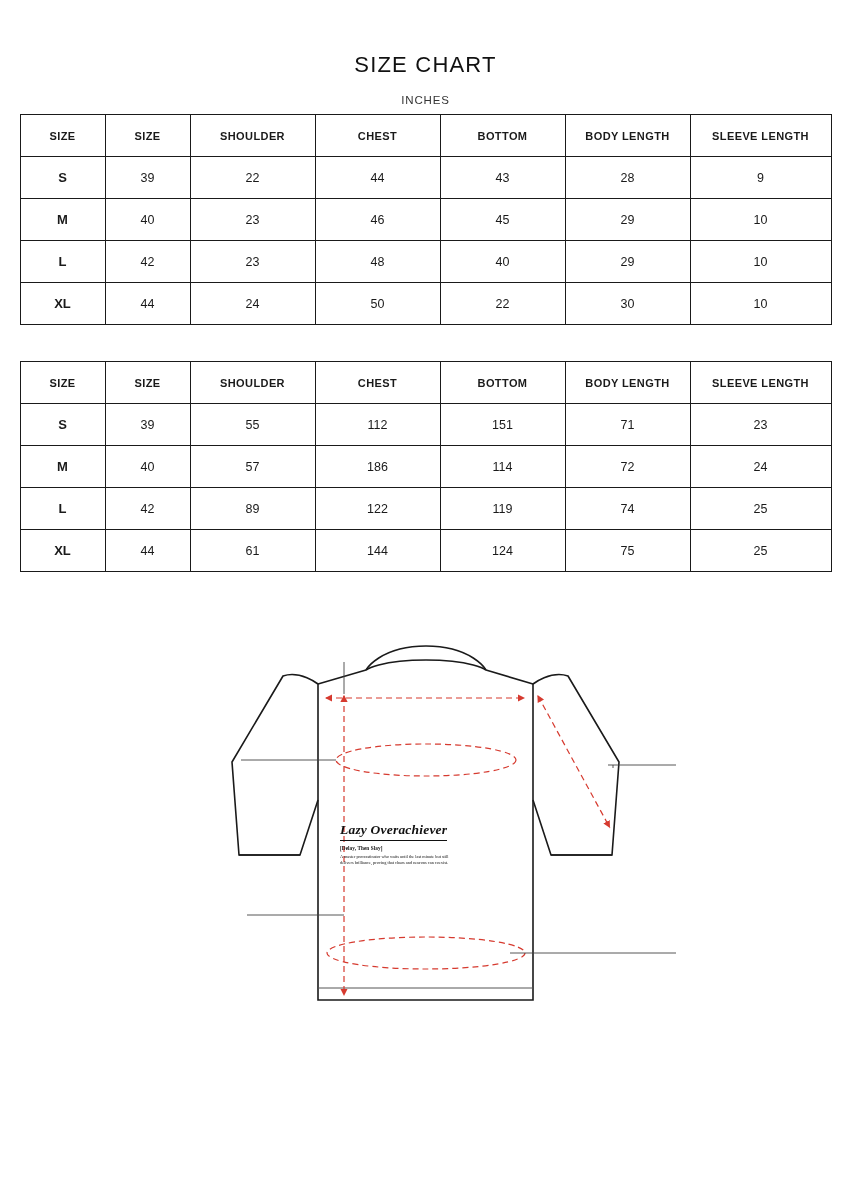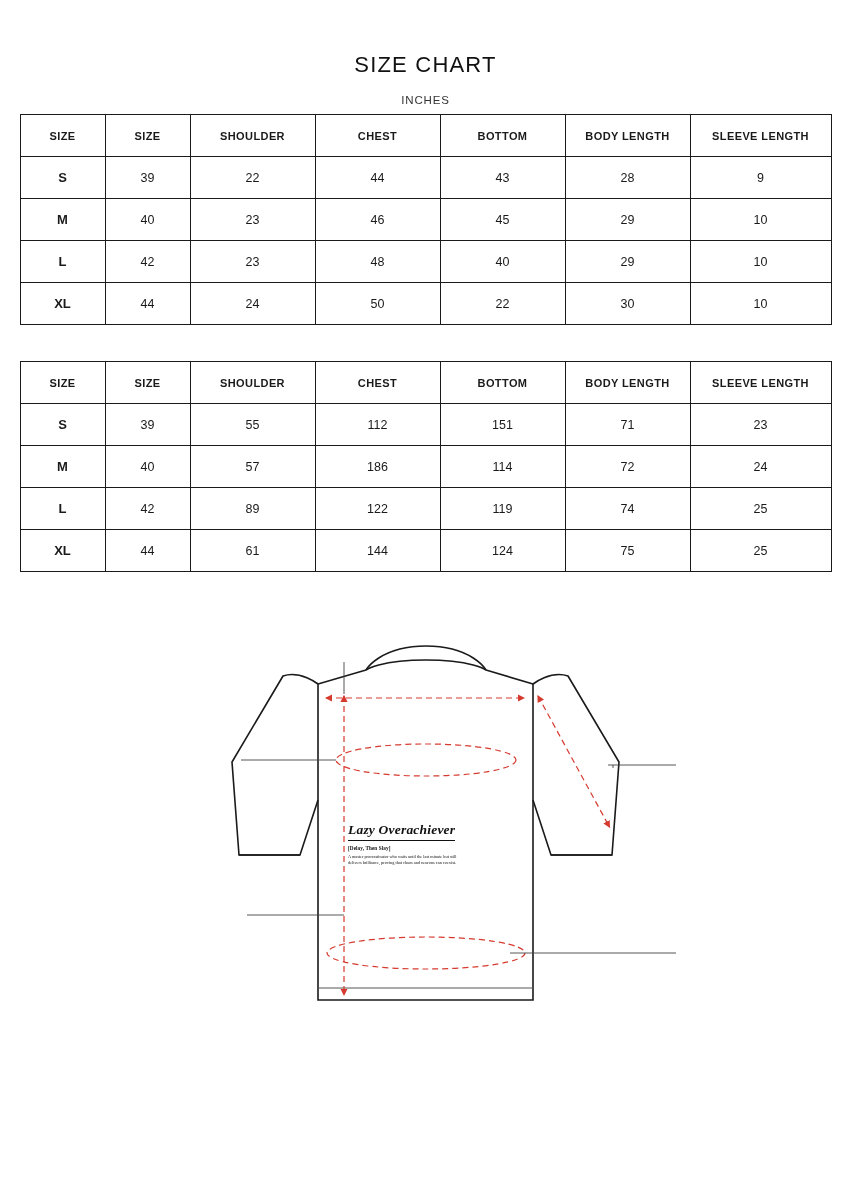--- a/index.html
+++ b/index.html
@@ -84,21 +84,21 @@
     margin-top: 38px;
   }
   .diagram-svg {
     position: absolute;
     left: 0;
     top: 0;
   }
 
   .print-block {
     position: absolute;
-    left: 348px;
+    left: 340px;
     top: 768px;
     width: 138px;
     text-align: left;
   }
   .print-title {
     font-family: "Liberation Serif", serif;
     font-style: italic;
     font-weight: bold;
     font-size: 13.5px;
     color: #111;

